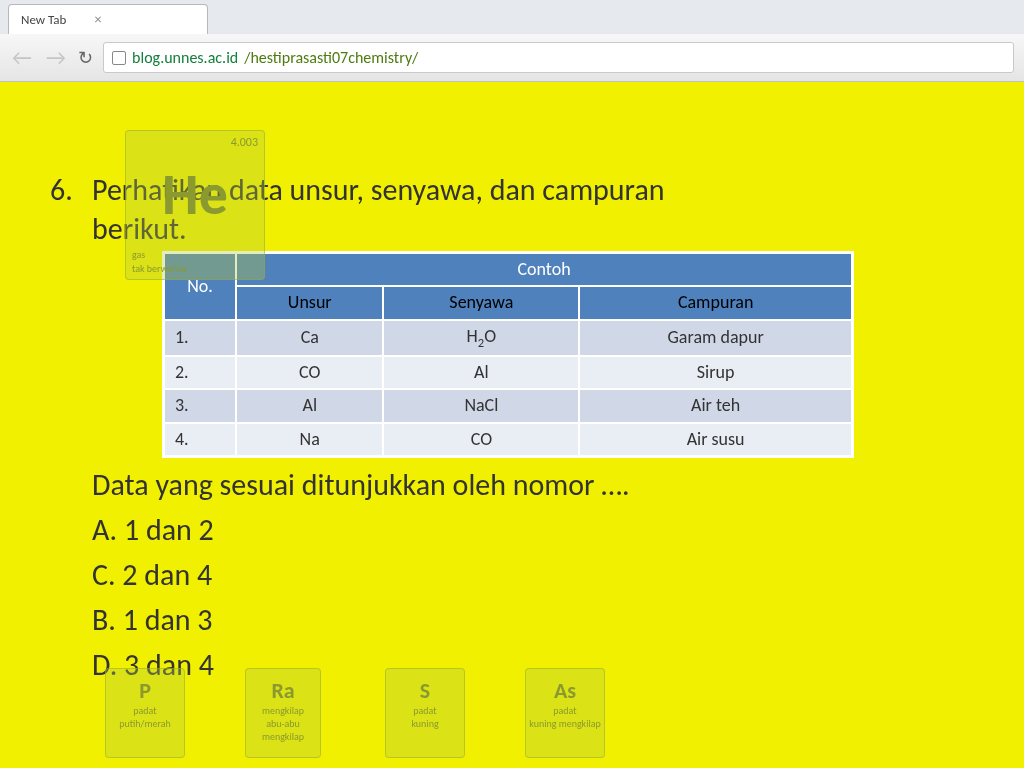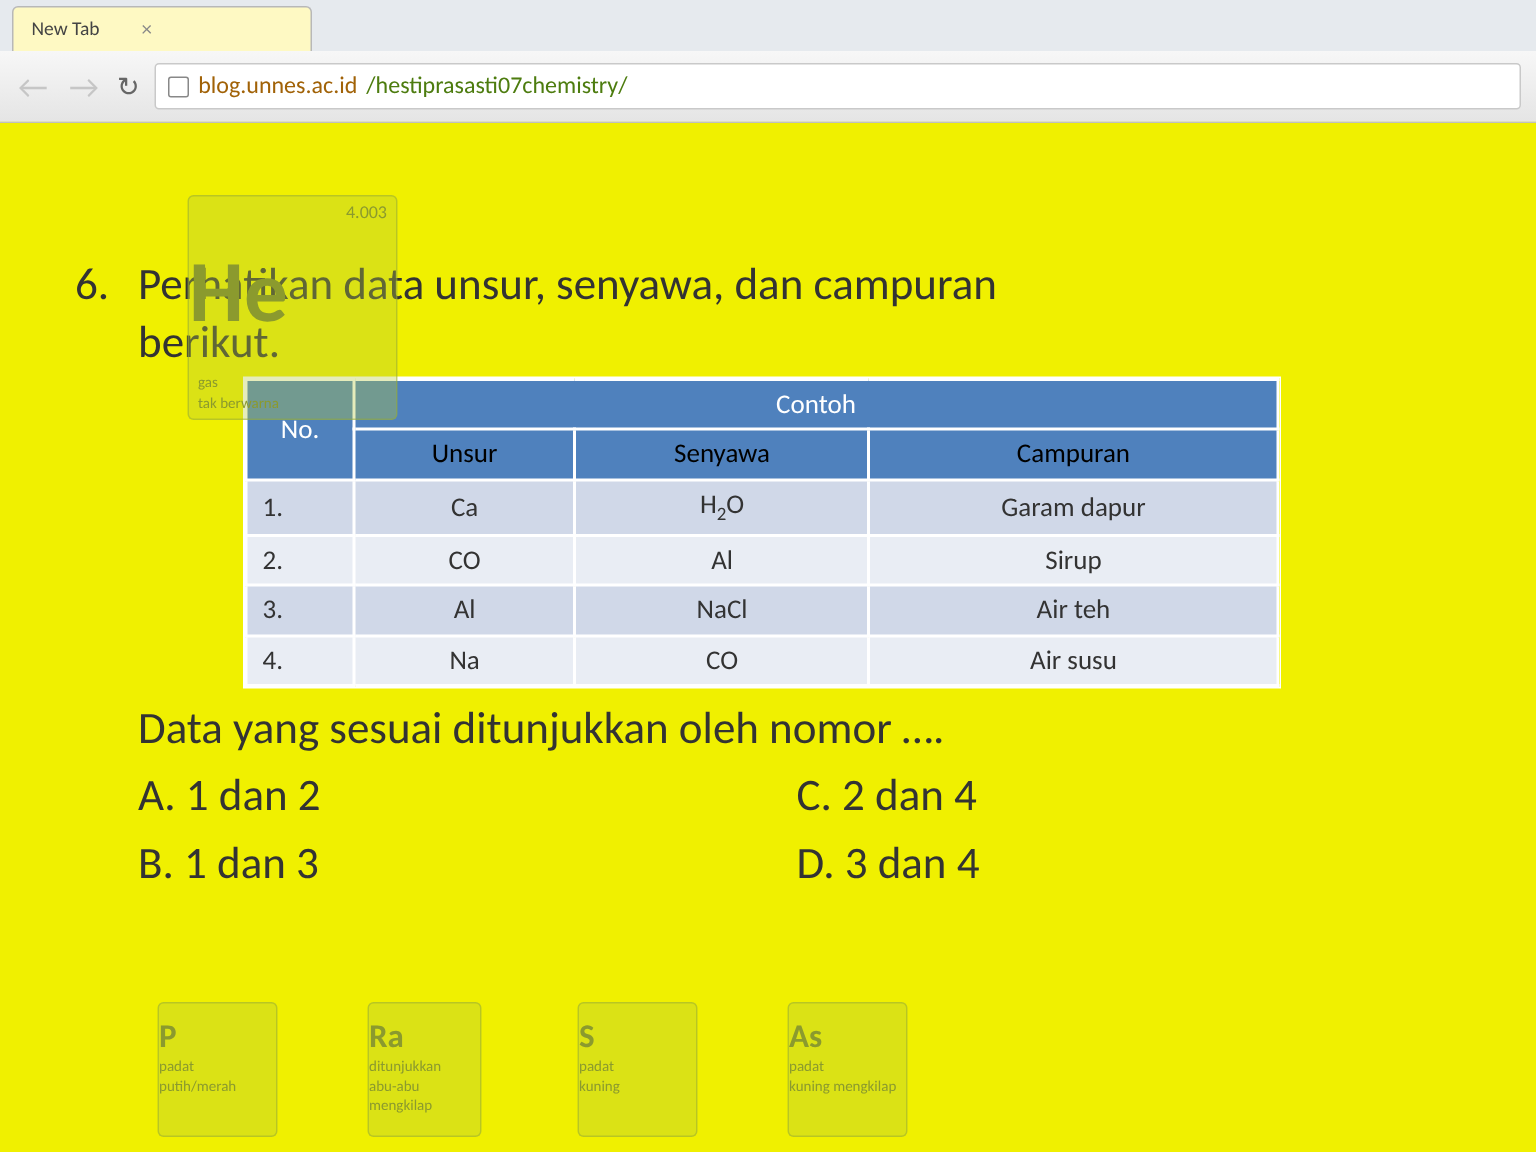--- a/index.html
+++ b/index.html
@@ -17,21 +17,21 @@
     border-bottom: 1px solid #c0c0c0;
   }
   .tab-bar {
     height: 34px;
     display: flex;
     align-items: flex-end;
     padding-left: 8px;
     background: #e6eaee;
   }
   .tab {
-    background: #fef9c3;
+    background: #ffffff;
     border-top-left-radius: 4px;
     border-top-right-radius: 4px;
     border: 1px solid #b8b8b8;
     border-bottom: none;
     padding: 6px 12px;
     display: flex;
     align-items: center;
     gap: 28px;
     font-size: 13px;
     color: #444;
@@ -73,21 +73,21 @@
     font-size: 16px;
     color: #333;
   }
   .omnibox .site-icon {
     width: 14px;
     height: 14px;
     border: 1px solid #888;
     border-radius: 2px;
     display: inline-block;
   }
-  .url-host { color: #a16207; }
+  .url-host { color: #15803d; }
   .url-path { color: #4d7c0f; }
 
   
   .slide {
     position: absolute;
     left: 0; right: 0; top: 110px; bottom: 0;
     background: #f0f000;
     padding: 60px 50px 40px 50px;
   }
   .bg-elements {
@@ -95,20 +95,21 @@
     inset: 0;
     pointer-events: none;
   }
   .pt-tile {
     position: absolute;
     background: rgba(180, 200, 60, 0.35);
     border: 1px solid rgba(150,170,50,0.5);
     border-radius: 4px;
     color: #8b9a2e;
     font-size: 10px;
+    text-align: center;
   }
   .pt-tile .sym { font-size: 22px; font-weight: bold; display:block; margin-top: 8px;}
   .q-text {
     font-size: 30px;
     color: #333;
     text-align: justify;
     text-justify: inter-word;
     line-height: 1.3;
     padding: 0 8px 0 0;
   }
@@ -142,21 +143,21 @@
     font-weight: 500;
   }
   .row-even td { background: #d0d8e8; }
   .row-odd td { background: #e9edf4; }
   .data-table td:first-child { text-align: left; padding-left: 10px; width: 72px; }
   sub { font-size: 0.7em; }
 
   .answers {
     margin-top: 6px;
     display: grid;
-    grid-template-columns: 1fr 1fr;
+    grid-template-columns: 1fr;
     column-gap: 40px;
     row-gap: 6px;
     max-width: 880px;
   }
   .answers span { font-size: 30px; }
 </style>
 </head>
 <body>
 
 <div class="browser-chrome">
@@ -187,21 +188,21 @@
       <span style="position:absolute; bottom:18px; left:6px;">gas</span>
       <span style="position:absolute; bottom:4px; left:6px;">tak berwarna</span>
     </div>
     <div class="pt-tile" style="left:105px; bottom:10px; width:80px; height:90px;">
       <span class="sym">P</span>
       <span style="display:block">padat</span>
       <span style="display:block">putih/merah</span>
     </div>
     <div class="pt-tile" style="left:245px; bottom:10px; width:76px; height:90px;">
       <span class="sym">Ra</span>
-      <span style="display:block">ditunjukkan</span>
+      <span style="display:block">mengkilap</span>
       <span style="display:block">abu-abu mengkilap</span>
     </div>
     <div class="pt-tile" style="left:385px; bottom:10px; width:80px; height:90px;">
       <span class="sym">S</span>
       <span style="display:block">padat</span>
       <span style="display:block">kuning</span>
     </div>
     <div class="pt-tile" style="left:525px; bottom:10px; width:80px; height:90px;">
       <span class="sym">As</span>
       <span style="display:block">padat</span>

